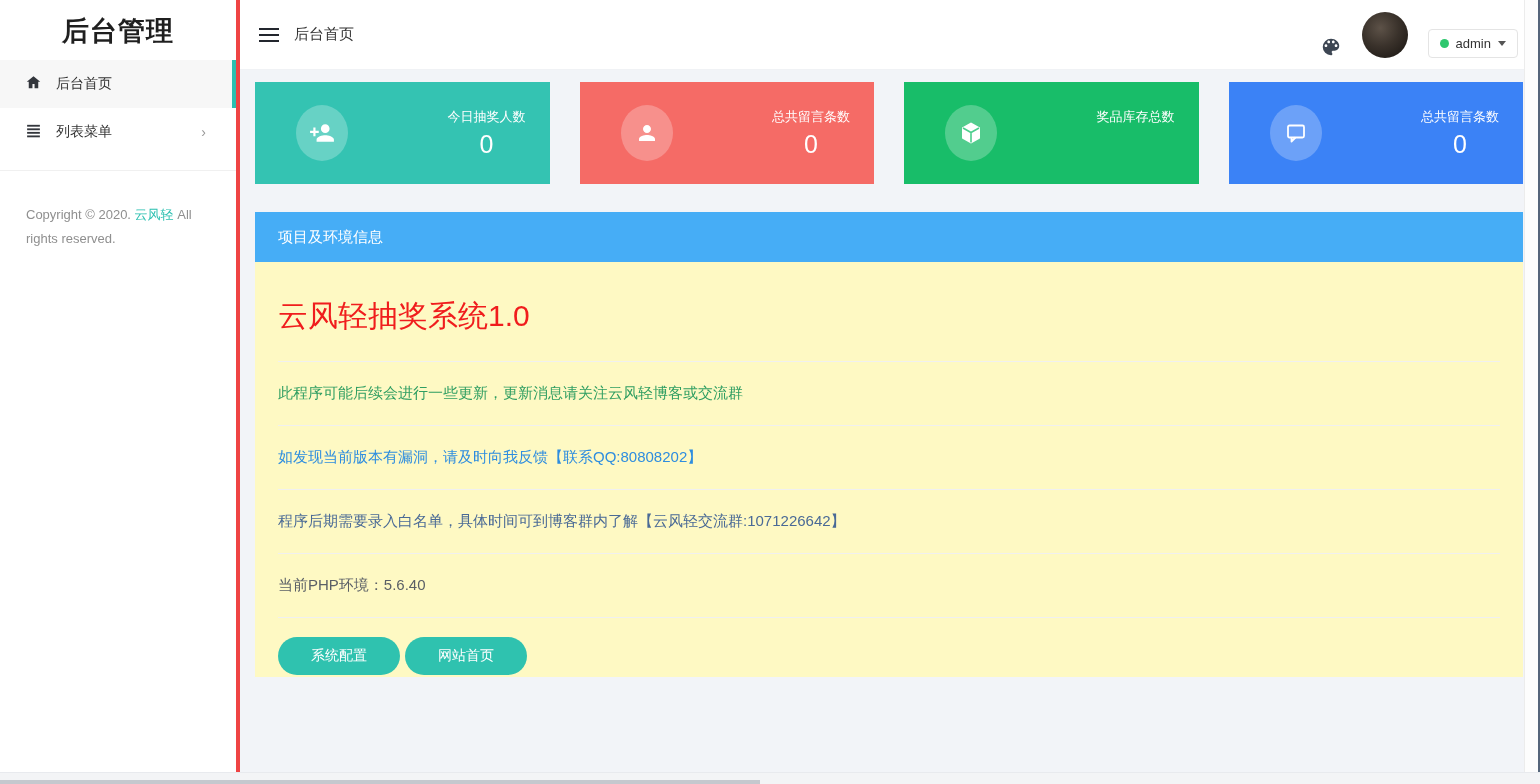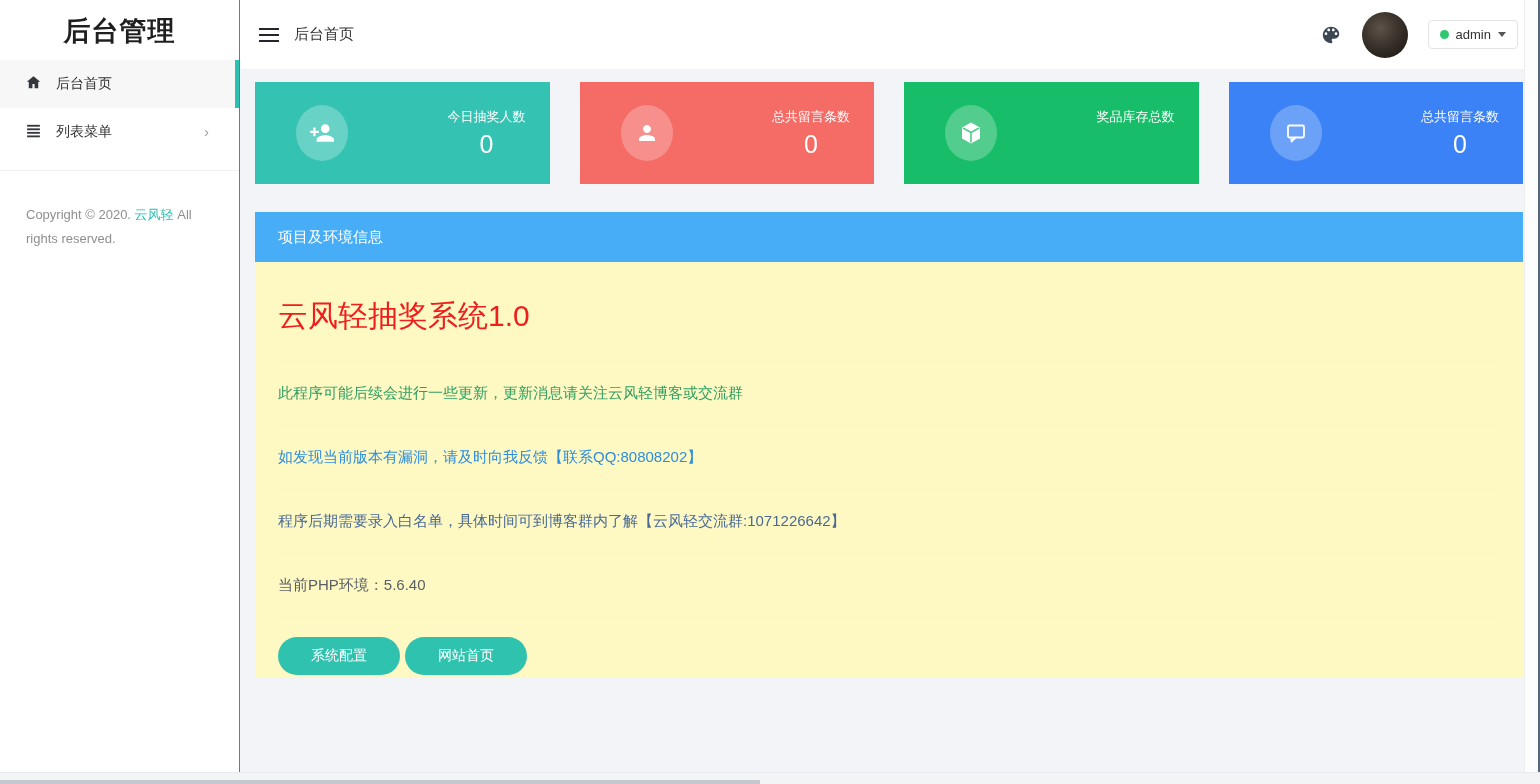--- a/index.html
+++ b/index.html
@@ -5,41 +5,41 @@
   * { box-sizing: border-box; }
   html,body { margin:0; padding:0; }
   body {
     width:1540px; height:784px; position:relative; overflow:hidden;
     font-family:"Liberation Sans","DejaVu Sans",sans-serif;
     background:#f2f4f8; color:#333;
   }
 
   
   .sidebar { position:absolute; left:0; top:0; width:240px; height:772px;
-    background:#fff; border-right:1px solid #ef4444; z-index:3; }
+    background:#fff; border-right:4px solid #ef4444; z-index:3; }
   .sidebar-title { height:60px; line-height:62px; text-align:center;
     font-size:27px; font-weight:bold; color:#1f1f1f; letter-spacing:1px; }
   .nav-item { height:48px; display:flex; align-items:center; gap:14px;
     padding:0 16px 0 25px; font-size:14px; color:#333; cursor:pointer; position:relative; background:#fff; }
   .nav-item.active { background:#f7f7f7; }
   .nav-item.active::after { content:""; position:absolute; right:0; top:0;
     width:4px; height:100%; background:#2cc0b1; }
   .nav-item .nav-label { flex:1; }
   .nav-chevron { color:#999; font-size:14px; padding-right:14px; }
   .sidebar-divider { border:0; border-top:1px solid #f0f0f0; margin:14px 0 0; }
   .copyright { padding:32px 26px 0; font-size:13px; color:#8f8f8f; line-height:24px; }
   .copyright a { color:#2cc0b1; text-decoration:none; }
 
   
   .topbar { position:absolute; left:240px; top:0; width:1300px; height:70px;
     background:#fff; border-bottom:1px solid #f0f2f5; display:flex; align-items:center; z-index:2; }
   .hamburger { margin-left:19px; cursor:pointer; display:flex; flex-direction:column; gap:4px; }
   .hamburger span { display:block; width:20px; height:2px; background:#23262e; }
   .breadcrumb { margin-left:15px; font-size:15px; color:#333; }
-  .topbar-right { margin-left:auto; display:flex; align-items:center; margin-right:22px; gap:20px; }
+  .topbar-right { margin-left:auto; display:flex; align-items:flex-end; margin-right:22px; gap:20px; }
   .palette-btn { width:22px; height:22px; cursor:pointer; display:flex; align-items:center; }
   .avatar { width:46px; height:46px; border-radius:50%; cursor:pointer;
     background:radial-gradient(circle at 40% 35%, #5d5248 0%, #3a322b 45%, #16120f 100%); }
   .admin-box { display:flex; align-items:center; gap:7px; border:1px solid #e4e4e4;
     border-radius:4px; padding:6px 11px; font-size:13px; color:#333; cursor:pointer; background:#fff; }
   .online-dot { width:9px; height:9px; border-radius:50%; background:#2ec76e; }
   .caret-down { width:0; height:0; border-left:4px solid transparent;
     border-right:4px solid transparent; border-top:5px solid #555; }
 
   

